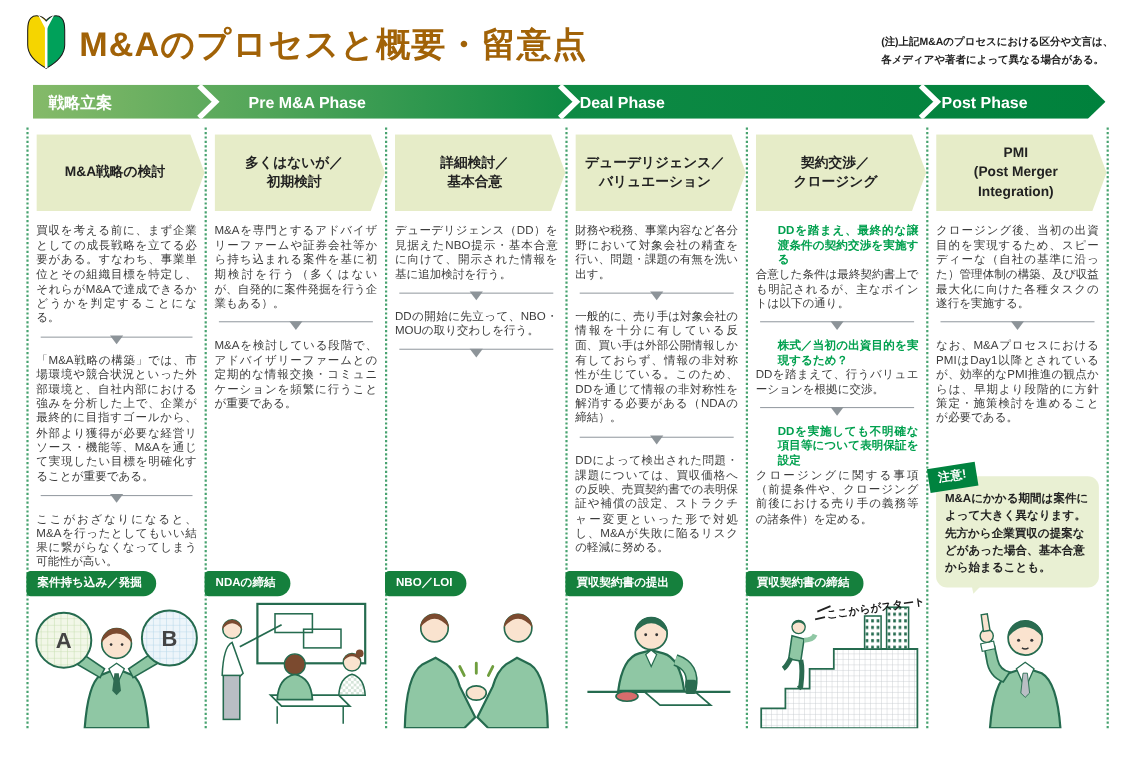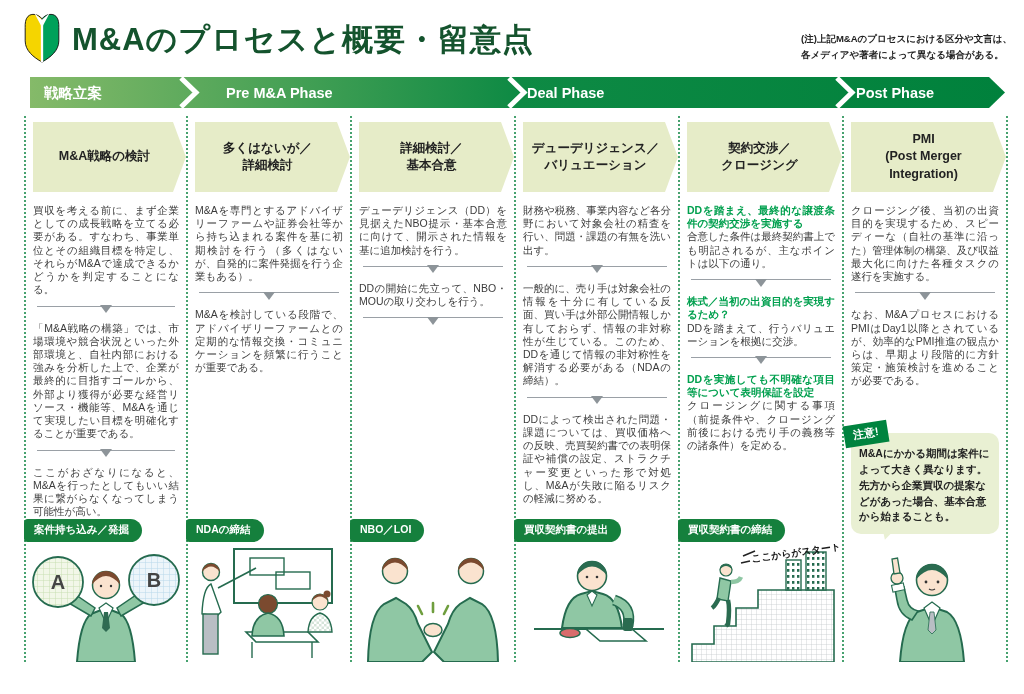--- a/index.html
+++ b/index.html
@@ -1,35 +1,35 @@
 <!DOCTYPE html>
 <html><head>
 <meta charset="utf-8">
 <style>
   html,body{margin:0;padding:0;background:#fff;}
   .page{position:relative;width:1024px;height:694px;background:#fff;overflow:hidden;
         font-family:"Liberation Sans","DejaVu Sans",sans-serif;}
   
   .title-row{position:absolute;top:13px;left:22px;display:flex;align-items:center;gap:10px;}
-  .title-row h1{margin:0;font-size:31px;font-weight:bold;color:#14532d;letter-spacing:1px;}
+  .title-row h1{margin:0;font-size:31px;font-weight:bold;color:#a16207;letter-spacing:1px;}
   .note{position:absolute;top:31px;right:12px;font-size:9.5px;font-weight:bold;
         color:#222;line-height:1.7;}
   
   .phasebar{position:absolute;top:77px;left:30px;}
   
   .grid{position:absolute;top:116px;left:24px;width:984px;height:546px;
         display:grid;grid-template-columns:repeat(6,1fr);}
   .col{border-right:2px dotted #47A26F;padding:0 7px;display:flex;flex-direction:column;min-width:0;}
   .col.first{border-left:2px dotted #47A26F;}
   .col-head{flex:none;margin:6px -7px 12px 0;height:70px;background:#E6ECC8;
         clip-path:polygon(0 0,calc(100% - 13px) 0,100% 50%,calc(100% - 13px) 100%,0 100%);
         display:flex;flex-direction:column;align-items:center;justify-content:center;
         font-size:12.5px;font-weight:bold;color:#222;text-align:center;line-height:1.4;padding-right:10px;}
   .para{margin:0;font-size:10.5px;line-height:1.26;color:#3C3C3C;text-align:justify;}
-  .phead{display:block;color:#00A04E;font-weight:bold;}
+  .phead{display:block;color:#00A04E;font-weight:bold;margin-left:20px;}
   .sep{flex:none;height:7px;margin:9px 4px 8px;border-top:1.5px solid #9AA0A6;position:relative;}
   .sep::after{content:'';position:absolute;left:50%;top:-1.5px;transform:translateX(-50%);
         border:6px solid transparent;border-top:8px solid #8D9499;}
   .milestone{flex:none;margin-top:auto;align-self:flex-start;margin-left:-9px;
         background:#15803d;color:#fff;font-weight:bold;font-size:10.5px;
         padding:4px 13px 5px 10px;border-radius:4px 12px 12px 4px;white-space:nowrap;}
   .illus{flex:none;height:118px;margin:2px -6px 0;}
   .illus svg{display:block;width:100%;height:100%;}
   
   .caution{flex:none;margin-top:auto;position:relative;background:#E9F0D3;border-radius:10px;
@@ -118,21 +118,21 @@
           <circle cx="123" cy="36" r="25" fill="url(#p1b)" stroke="#256B4F" stroke-width="1.8"></circle>
           <text x="27" y="45" font-size="20" font-weight="bold" fill="#444" text-anchor="middle">A</text>
           <text x="123" y="43" font-size="20" font-weight="bold" fill="#444" text-anchor="middle">B</text>
         </svg>
       </div>
     </div>
 
     <div class="col">
       <div class="col-head">
         <span>多くはないが／</span>
-        <span>詳細検討</span>
+        <span>初期検討</span>
       </div>
       <p class="para">M&amp;Aを専門とするアドバイザリーファームや証券会社等から持ち込まれる案件を基に初期検討を行う（多くはないが、自発的に案件発掘を行う企業もある）。</p>
       <div class="sep"></div>
       <p class="para">M&amp;Aを検討している段階で、アドバイザリーファームとの定期的な情報交換・コミュニケーションを頻繁に行うことが重要である。</p>
       <div class="milestone">NDAの締結</div>
       <div class="illus">
         <svg viewBox="0 0 150 118">
           <defs>
             <pattern id="ck2" width="5" height="5" patternUnits="userSpaceOnUse">
               <rect width="5" height="5" fill="#fff"></rect>

